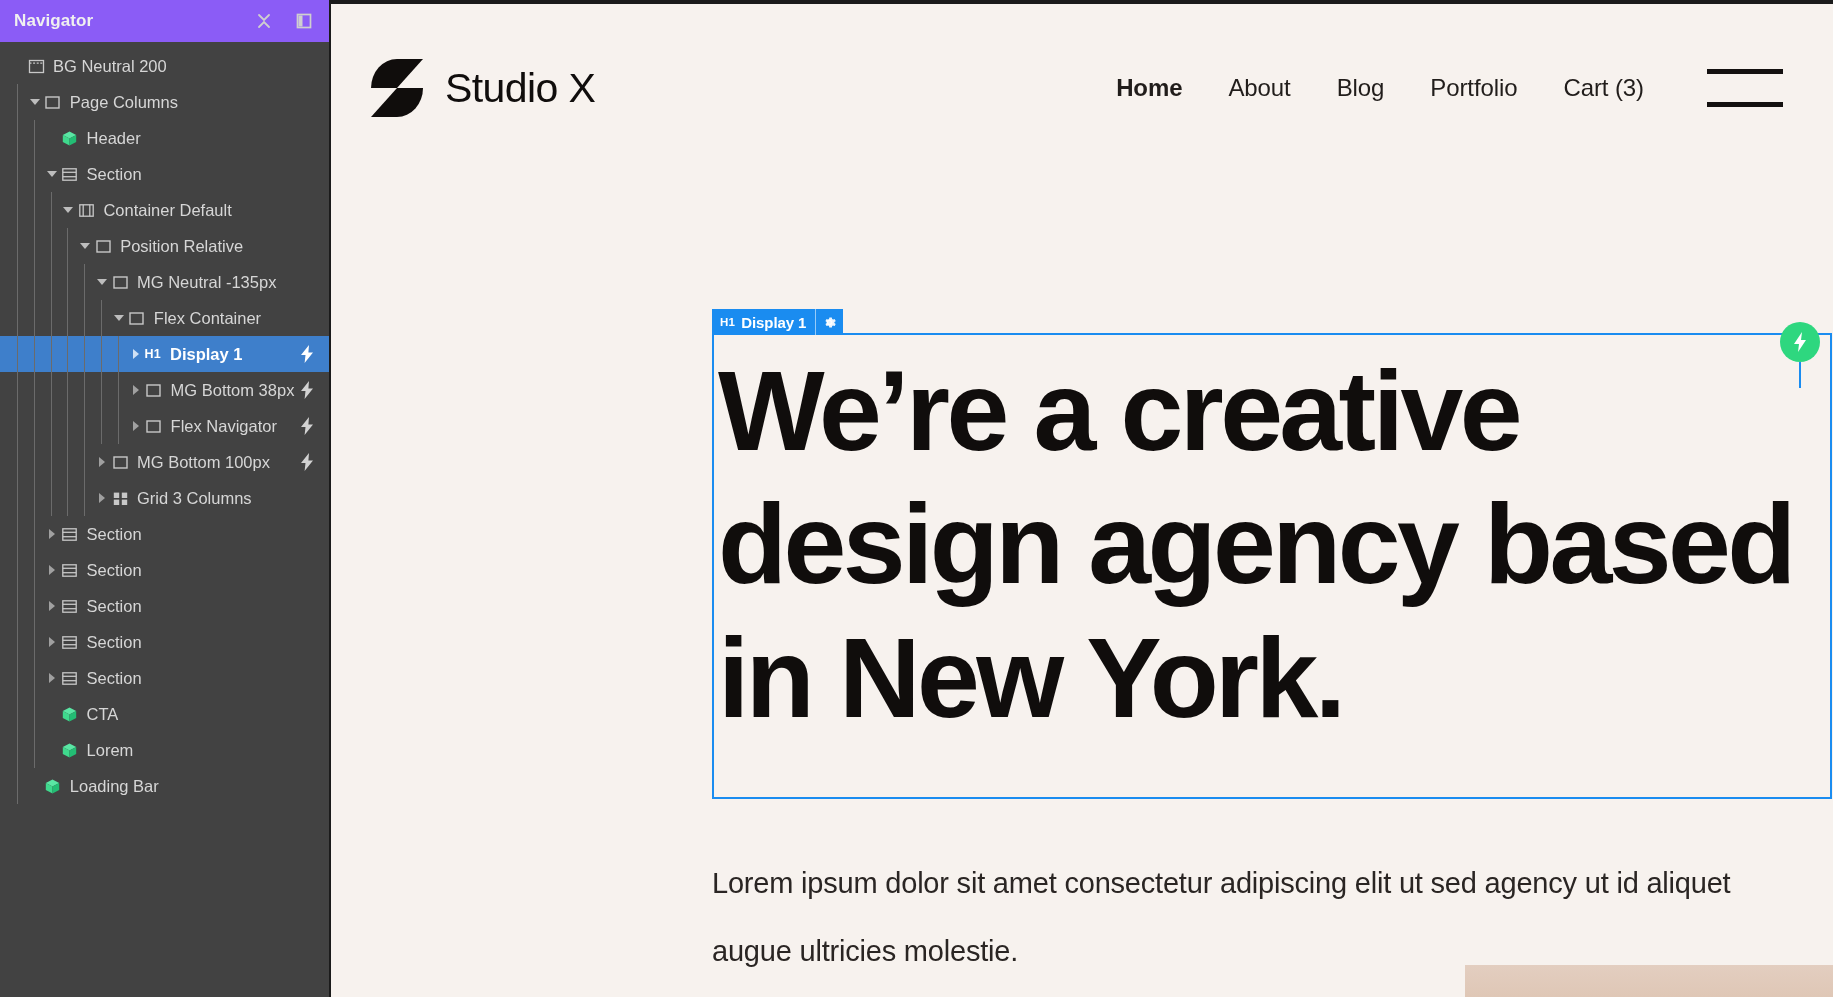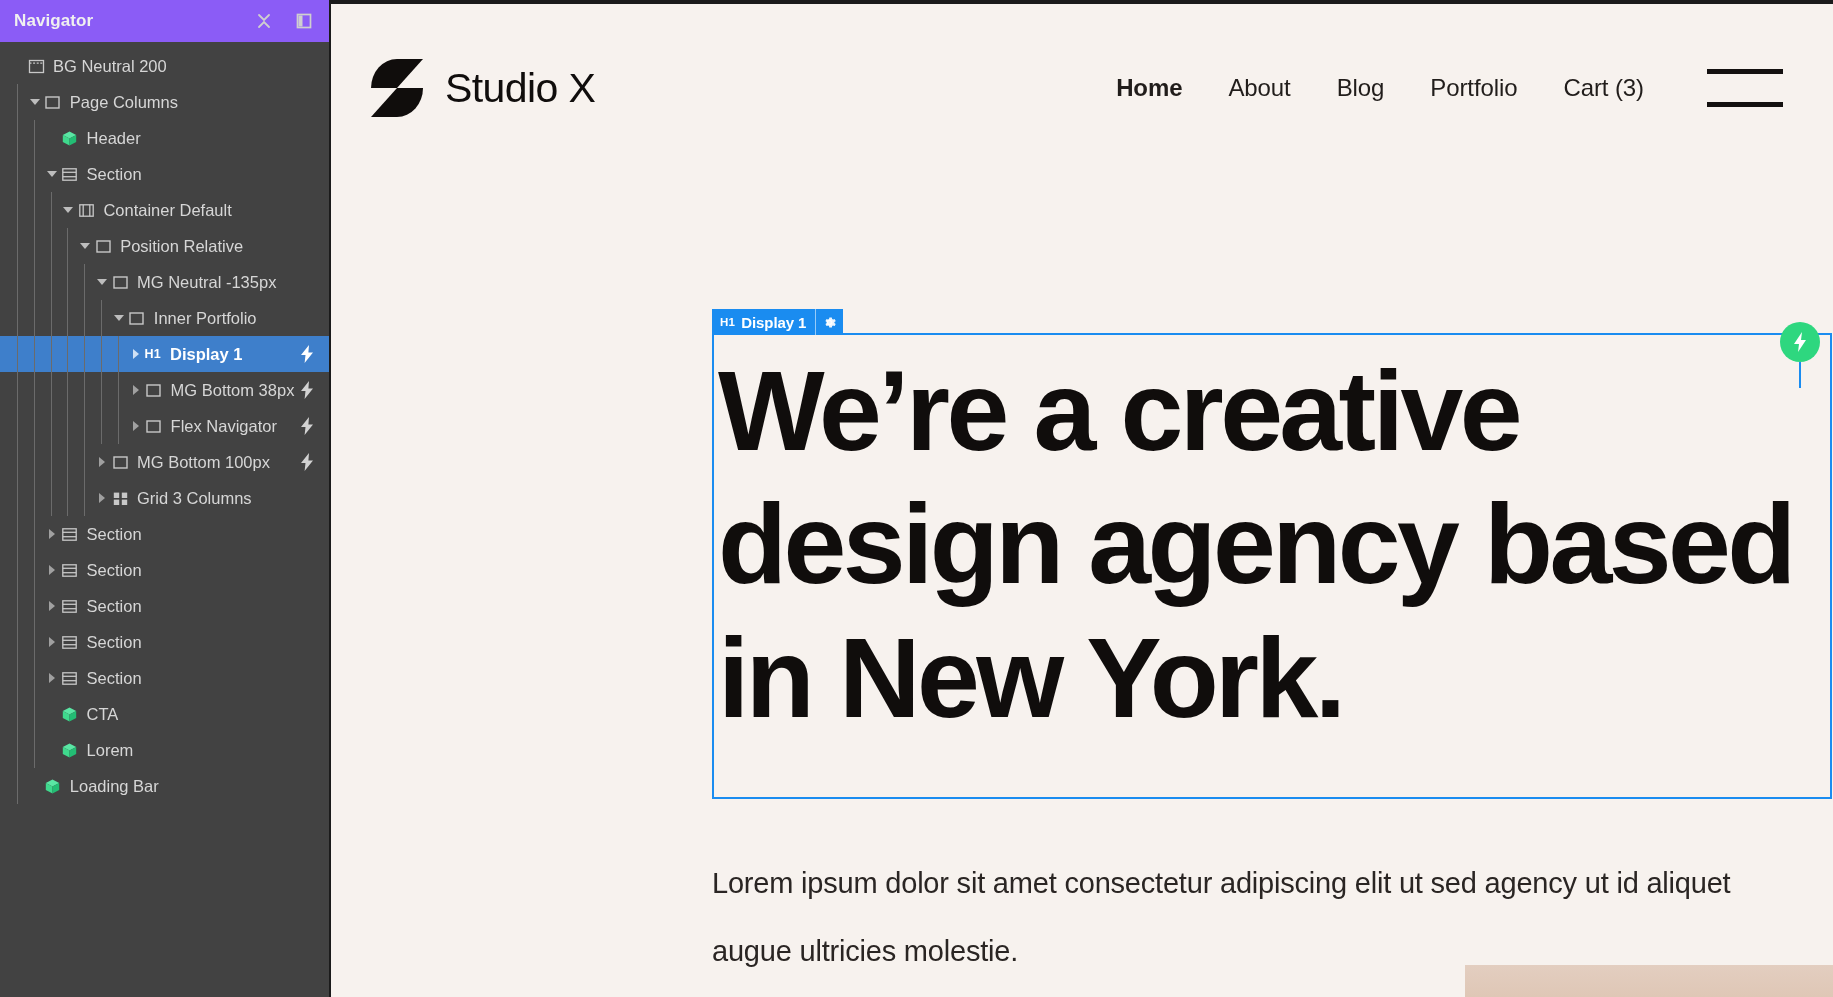--- a/index.html
+++ b/index.html
@@ -435,21 +435,21 @@
           </div>
           <div class="indent" style="width: 110.8px;"></div>
           <div class="tw">
             <div class="tri-d"></div>
           </div>
           <div class="ico">
             <svg width="17" height="17" viewBox="0 0 17 17">
               <rect x="2" y="3" width="13" height="11" fill="none" stroke="#c8c8c8" stroke-width="1.4"></rect>
             </svg>
           </div>
-          <span class="lbl">Inner Portfolio</span>
+          <span class="lbl">Flex Container</span>
         </div>
         <div class="row selected">
           <div class="guides">
             <div class="guide" style="left: 17px;"></div>
             <div class="guide" style="left: 33.8px;"></div>
             <div class="guide" style="left: 50.6px;"></div>
             <div class="guide" style="left: 67.4px;"></div>
             <div class="guide" style="left: 84.2px;"></div>
             <div class="guide" style="left: 101px;"></div>
             <div class="guide" style="left: 117.8px;"></div>

